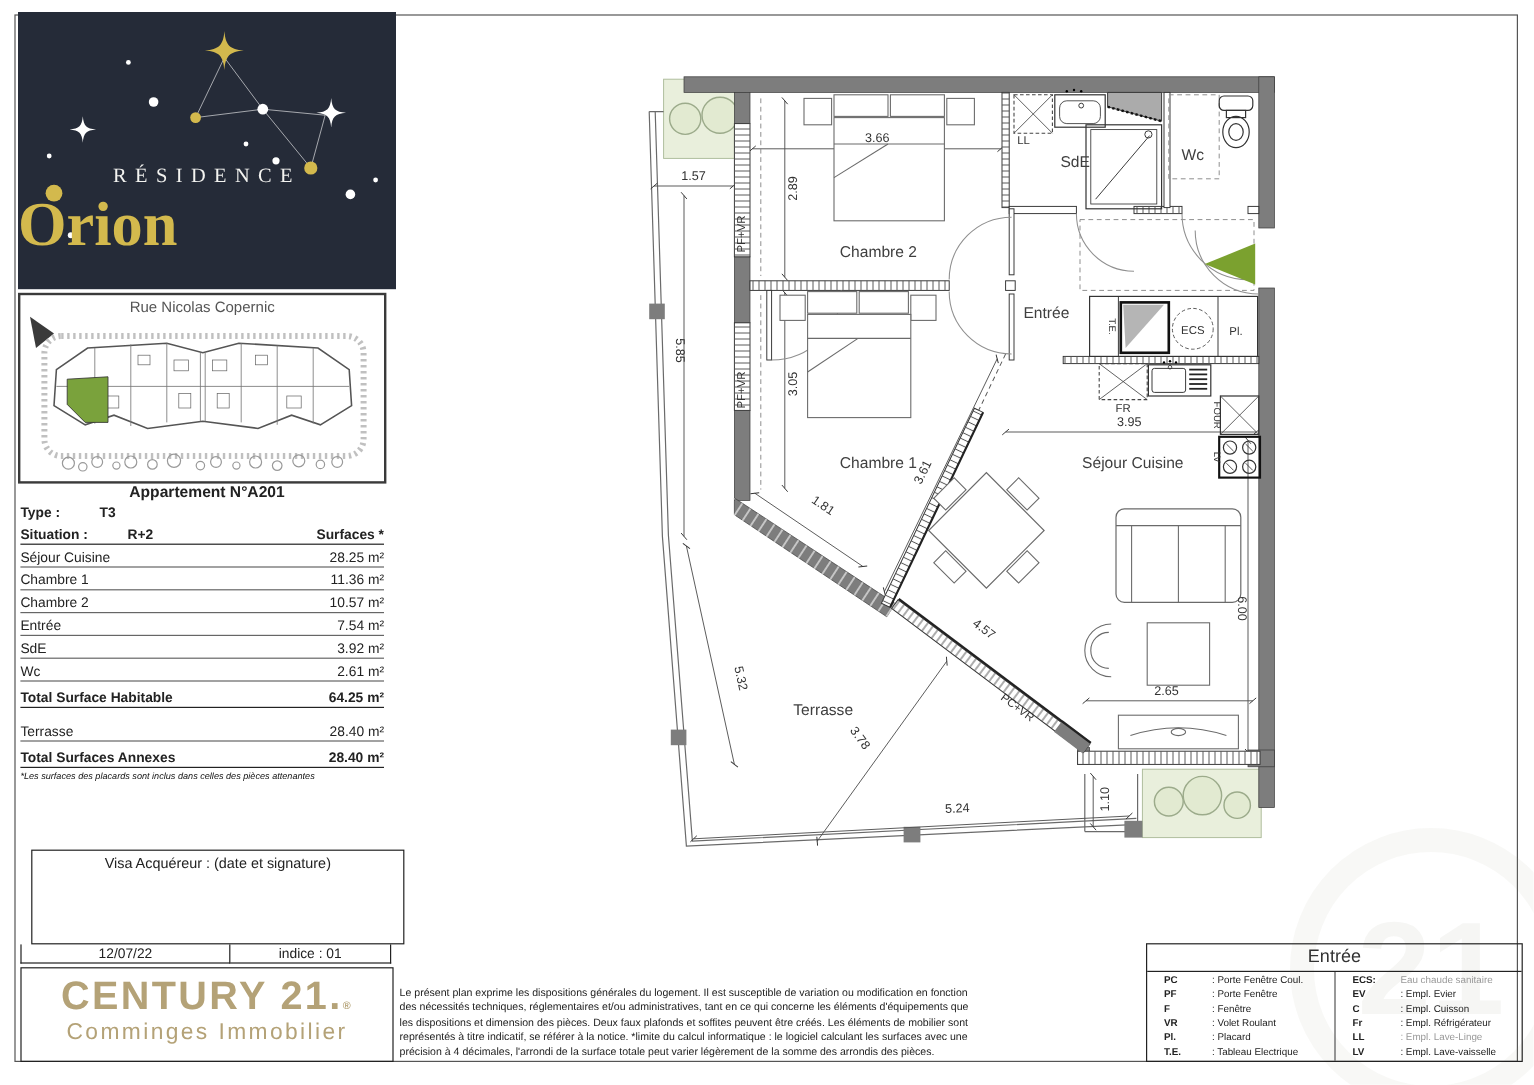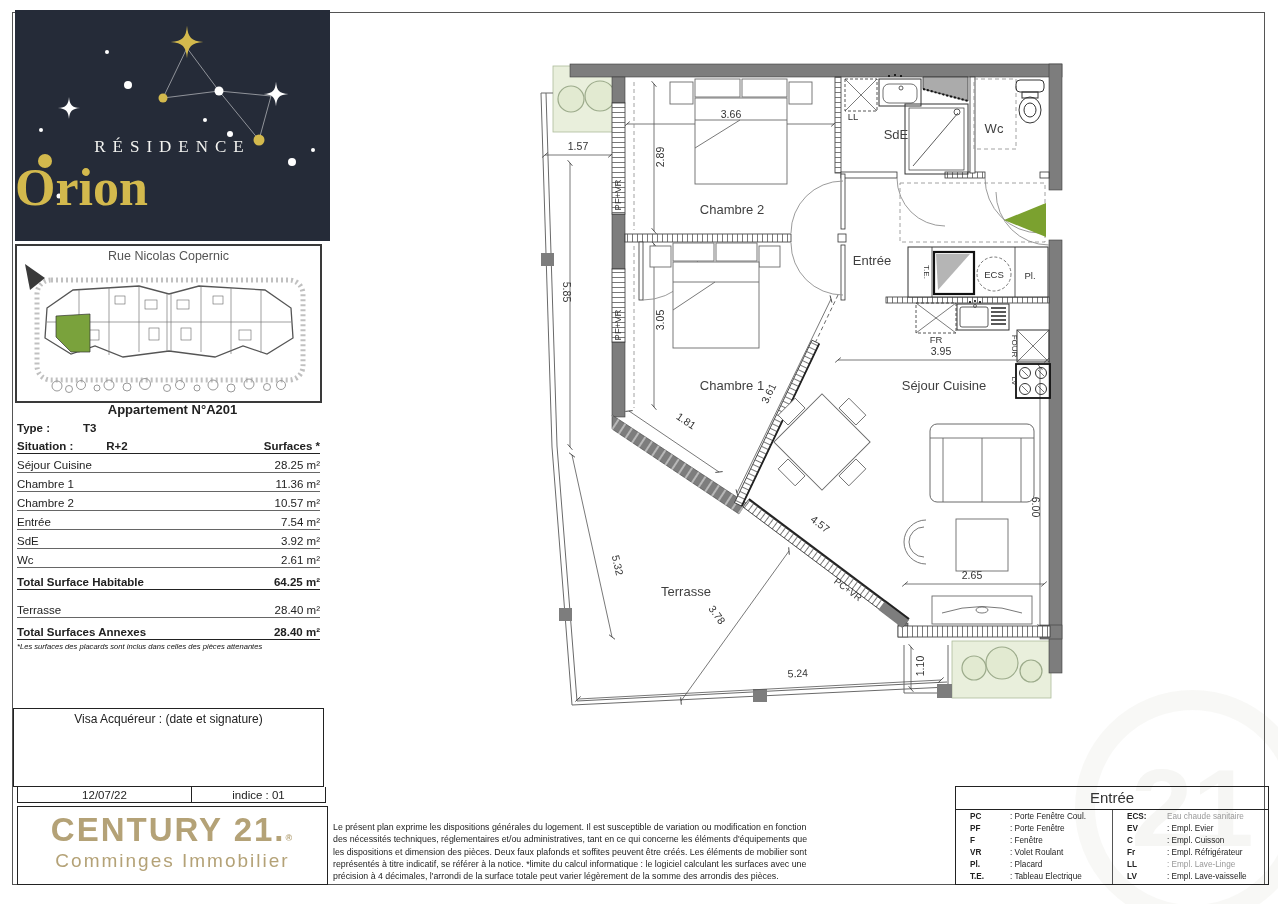--- a/index.html
+++ b/index.html
@@ -22,21 +22,21 @@
   .stable{left:17px;top:419px;width:303px;font-size:11.5px}
   .t-row{display:flex;justify-content:space-between;align-items:flex-end;height:17px;
          border-bottom:1px solid #666;padding-bottom:1px}
   .t-row.nb{border-bottom:none}
   .t-row.hd{border-bottom:1.5px solid #222;font-weight:bold}
   .t-row.tot{border-bottom:1.5px solid #222;font-weight:bold;height:20px}
   .t-row .lab2{margin-left:33px;flex:1;text-align:left}
   .footnote{font-style:italic;font-size:7.6px;margin-top:2px;color:#111}
   .gap8{height:9px}
   
-  .visa-box{left:13px;top:708px;width:309px;height:77px;border:1.6px solid #222}
+  .visa-box{left:26px;top:708px;width:309px;height:77px;border:1.6px solid #222}
   .visa-title{width:100%;text-align:center;font-size:12px;margin-top:3px}
   .date-row{left:17px;top:787px;width:309px;height:16px;display:flex}
   .date-cell{border:1.6px solid #222;border-top:none;height:100%;display:flex;align-items:center;
              justify-content:center;font-size:11.5px;box-sizing:border-box}
   .date-cell.c1{width:175px}
   .date-cell.c2{flex:1;border-left:none}
   .c21-box{left:17px;top:806px;width:309px;height:77px;border:1.6px solid #222;text-align:center}
   .c21-main{font-size:33px;font-weight:bold;color:#b4a277;letter-spacing:2px;margin-top:5px;line-height:1.1}
   .c21-mark{font-size:9px;vertical-align:baseline}
   .c21-sub{font-size:19px;color:#b4a277;letter-spacing:2px;margin-top:2px}

